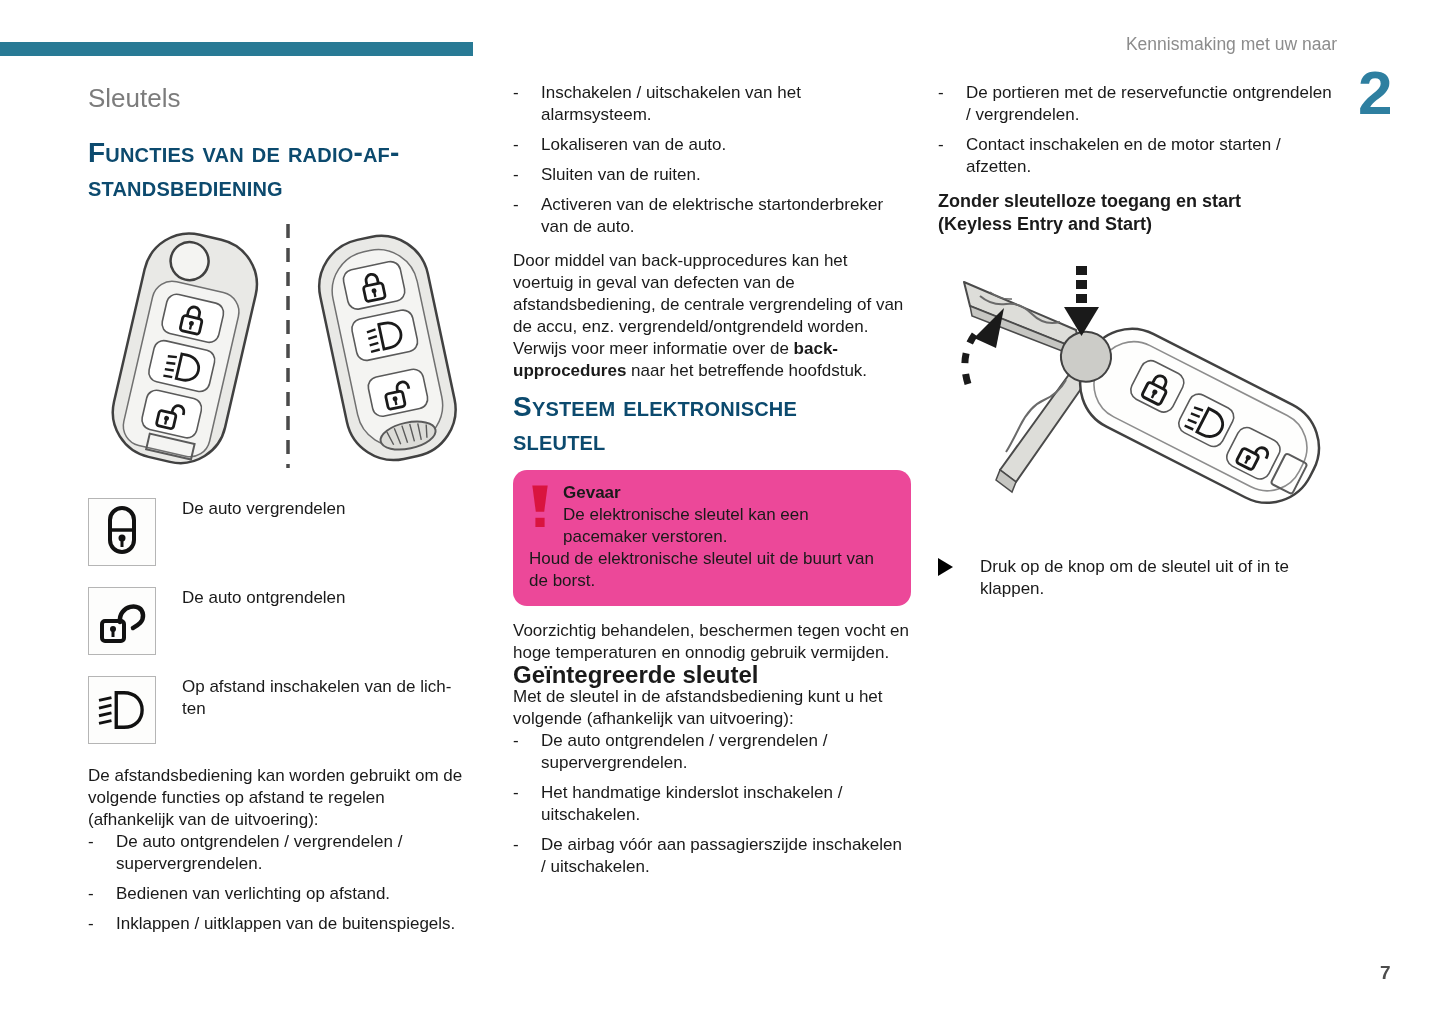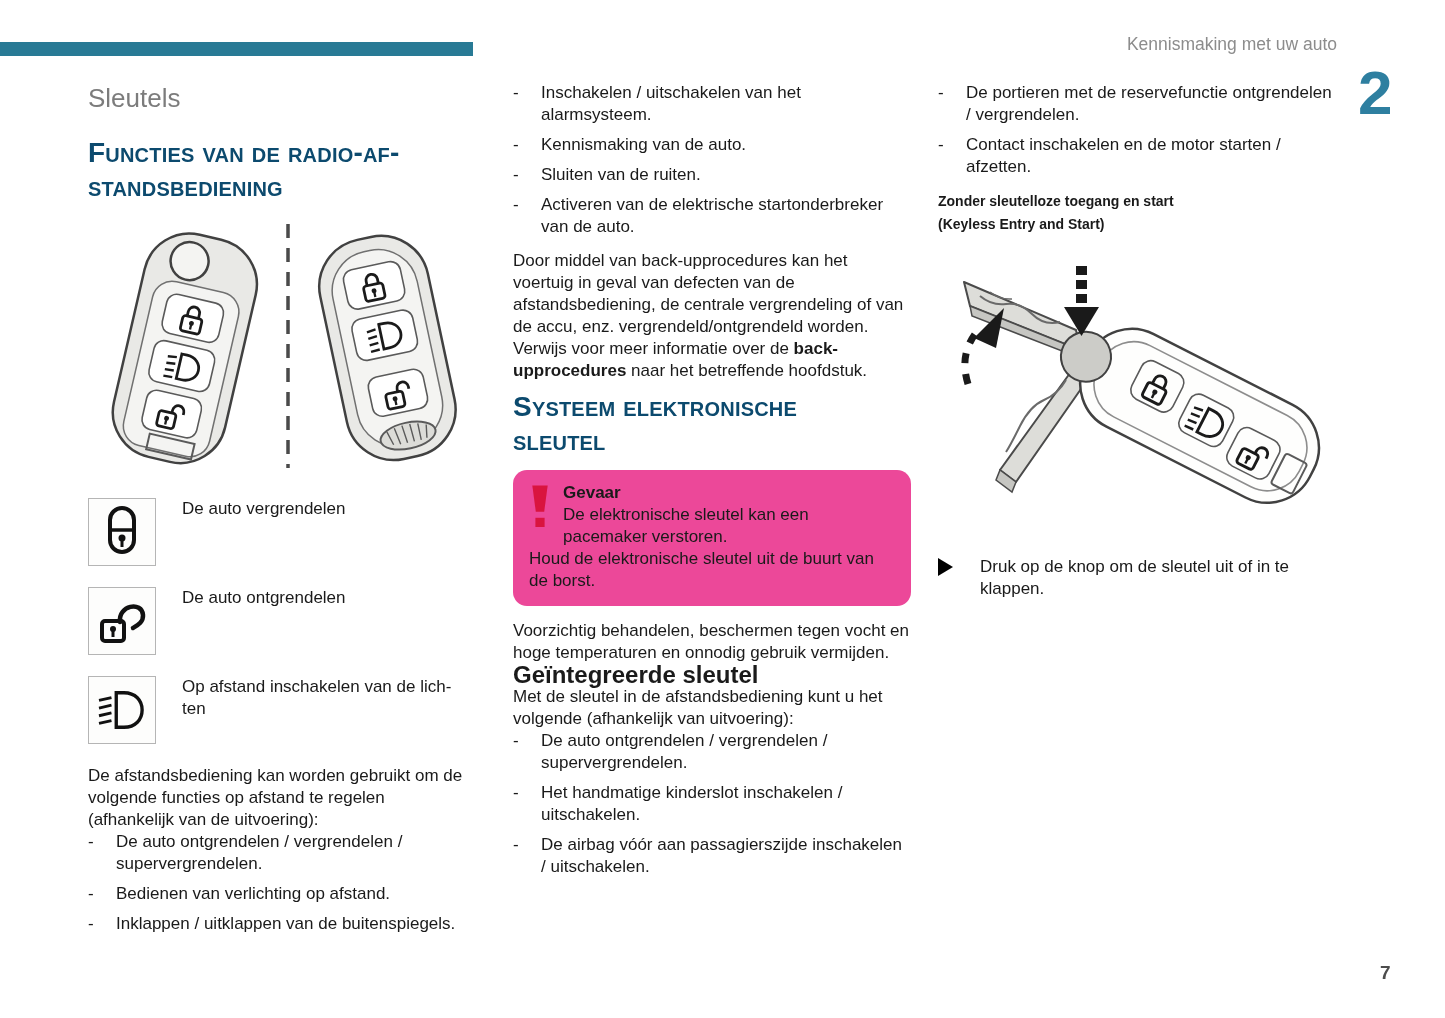--- a/index.html
+++ b/index.html
@@ -45,21 +45,21 @@
   .warning-box{background:#ec4899;border-radius:14px;padding:12px 16px 14px 16px;
                margin:12px 0 14px 0;}
   .warn-icon{float:left;margin:2px 12px 0 0;}
   .warn-title{font-weight:bold;}
 
   .care-para{margin:0 0 18px 0;}
   .int-head{margin-bottom:4px;}
   .int-intro{margin:0 0 14px 0;}
 
   .right-ul{margin-bottom:12px;}
-  .keyless-head{font-size:14px;font-weight:bold;line-height:23px;margin:0 0 18px 0;}
+  .keyless-head{font-size:18px;font-weight:bold;line-height:23px;margin:0 0 18px 0;}
   .flipkey-svg{display:block;margin:2px 0 12px 0;}
   .instruction{display:flex;}
   .tri{width:0;height:0;border-left:15px solid #000;border-top:9px solid transparent;
        border-bottom:9px solid transparent;margin:2px 12px 0 0;flex:0 0 15px;}
 </style>
 </head>
 <body>
 
 <svg width="0" height="0" style="position:absolute" aria-hidden="true">
   <defs>
@@ -81,21 +81,21 @@
       <line x1="1" y1="13.5" x2="8.5" y2="12.7" stroke="#1a1a1a" stroke-width="2"></line>
       <line x1="1" y1="19" x2="8.5" y2="18.4" stroke="#1a1a1a" stroke-width="2"></line>
       <line x1="1" y1="24.5" x2="8.5" y2="24.1" stroke="#1a1a1a" stroke-width="2"></line>
     </g>
   </defs>
 </svg>
 
 <div class="page">
 
   <div class="topbar"></div>
-  <div class="header-title">Kennismaking met uw auto</div>
+  <div class="header-title">Kennismaking met uw naar</div>
   <div class="chapter-num">2</div>
 
   <div class="col col-left">
     <h1 class="doc-title">Sleutels</h1>
     <h2 class="sc prewrap">Functies van de radio-af-
 standsbediening</h2>
 
     <svg class="keys-svg" width="398" height="256" viewBox="0 0 398 256">
       <line x1="200" y1="6" x2="200" y2="250" stroke="#4a4a4a" stroke-width="3.5" stroke-dasharray="14 10"></line>
       <g transform="translate(100,130) rotate(13)">
@@ -181,21 +181,21 @@
   </div>
 
   <div class="col col-mid">
     <ul class="dashlist mid-ul">
       <li>
         <span class="dash">-</span>
         <span class="btxt">Inschakelen / uitschakelen van het alarmsysteem.</span>
       </li>
       <li>
         <span class="dash">-</span>
-        <span class="btxt">Kennismaking van de auto.</span>
+        <span class="btxt">Lokaliseren van de auto.</span>
       </li>
       <li>
         <span class="dash">-</span>
         <span class="btxt">Sluiten van de ruiten.</span>
       </li>
       <li>
         <span class="dash">-</span>
         <span class="btxt">Activeren van de elektrische startonderbreker van de auto.</span>
       </li>
     </ul>

